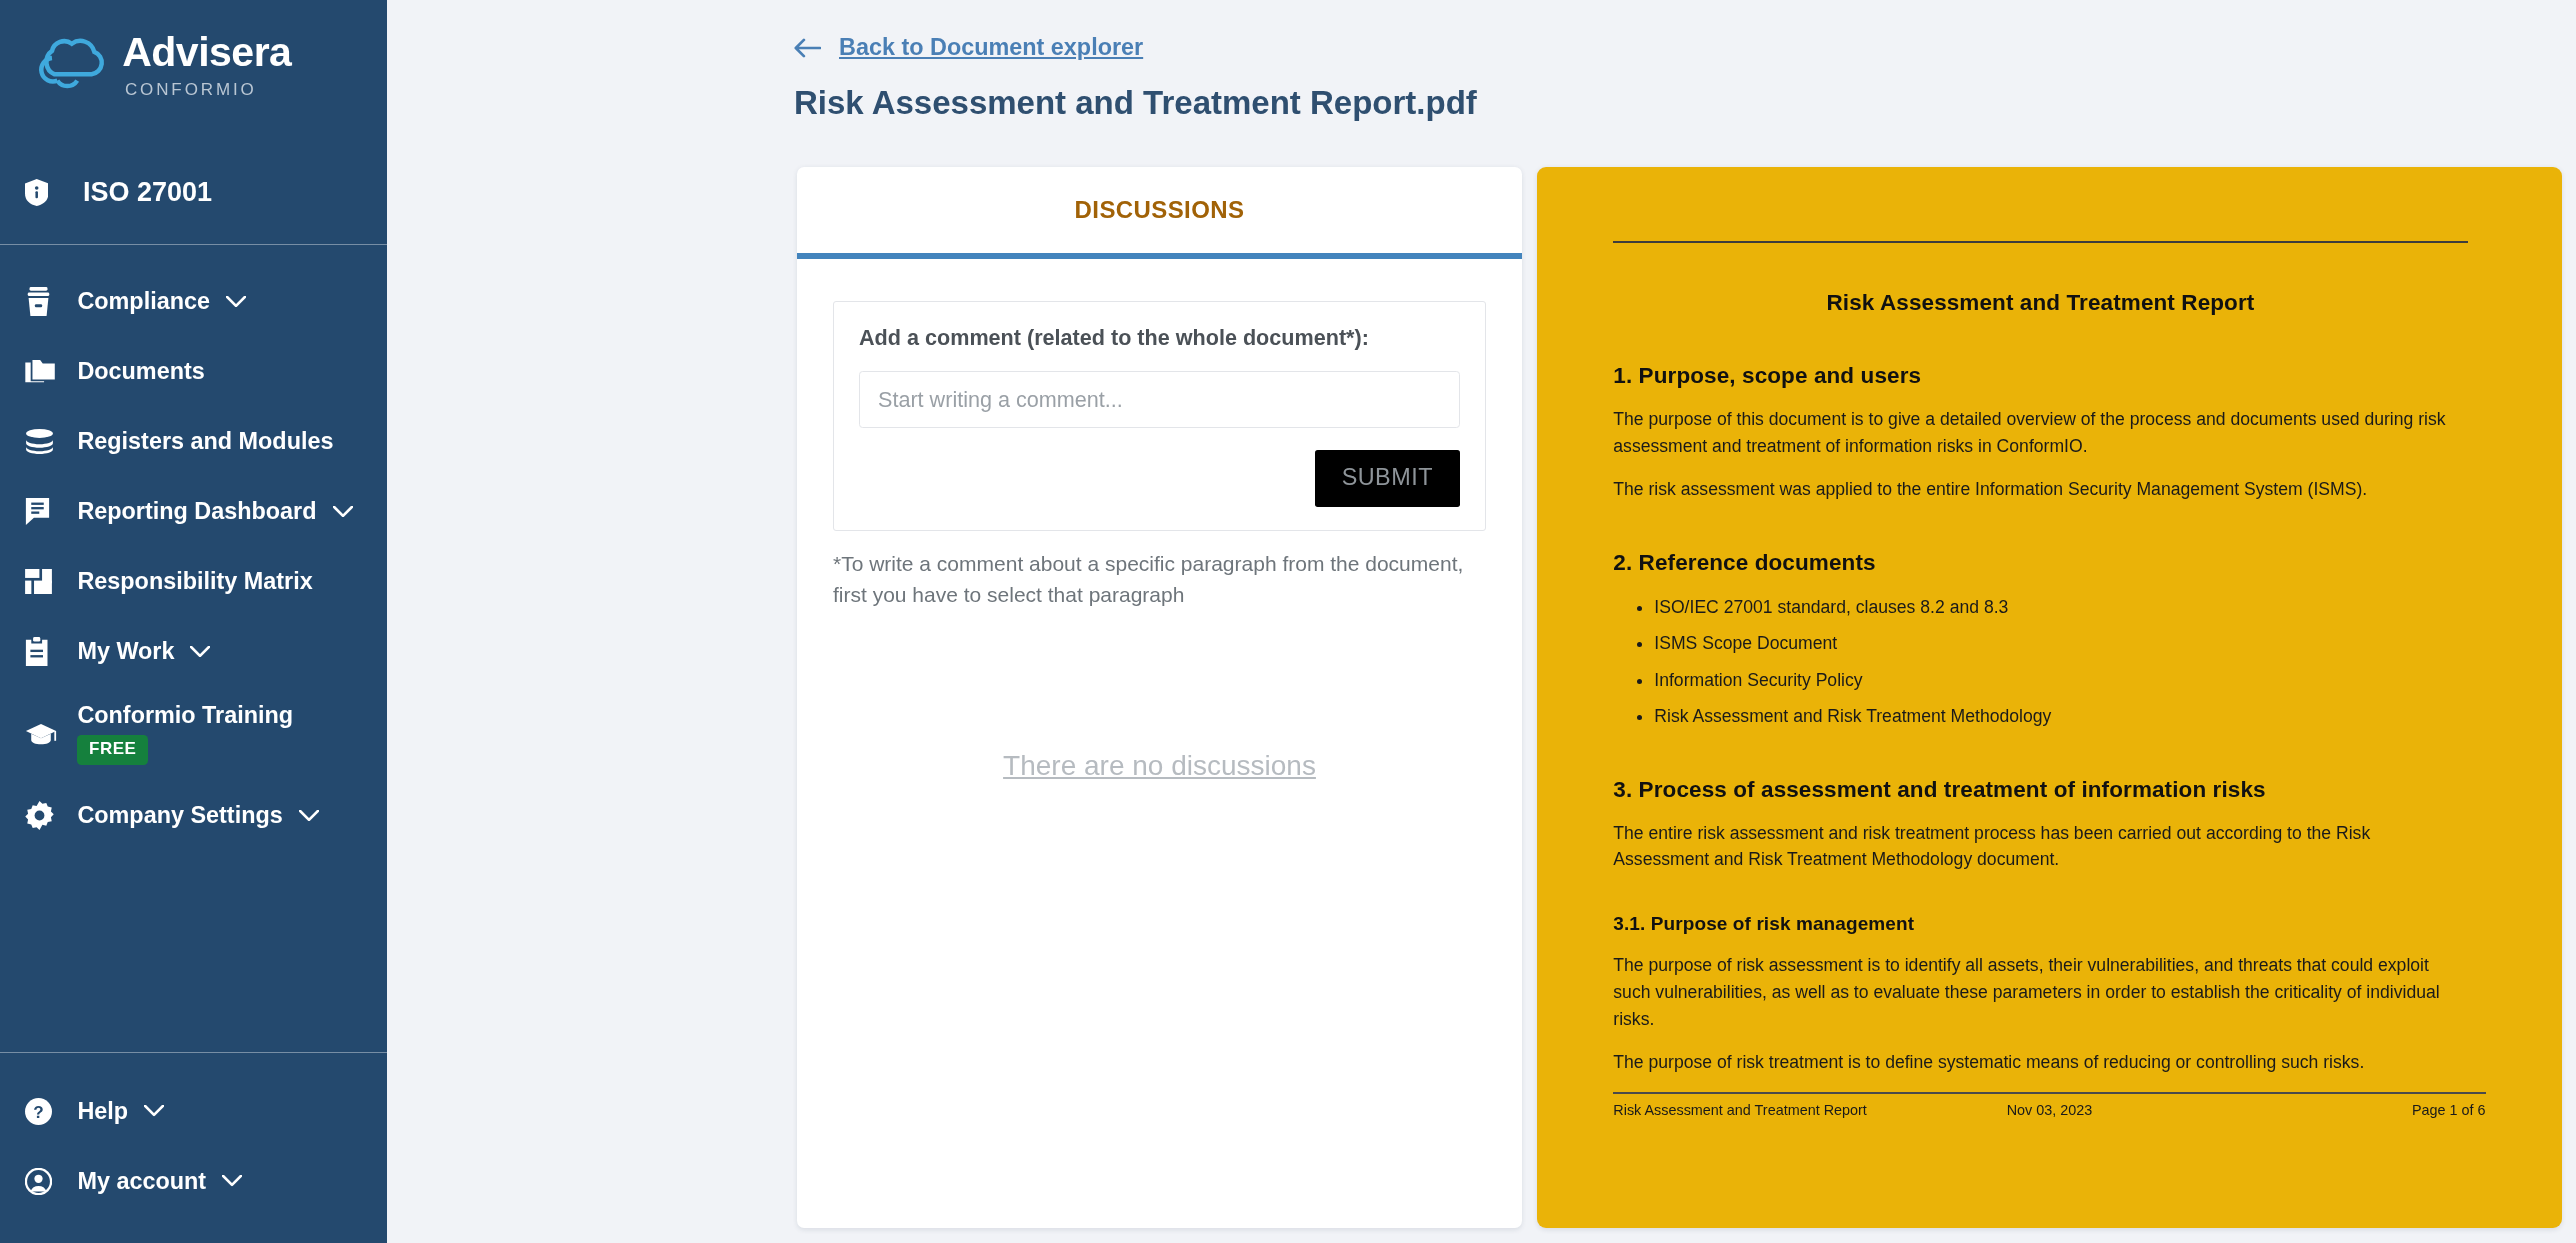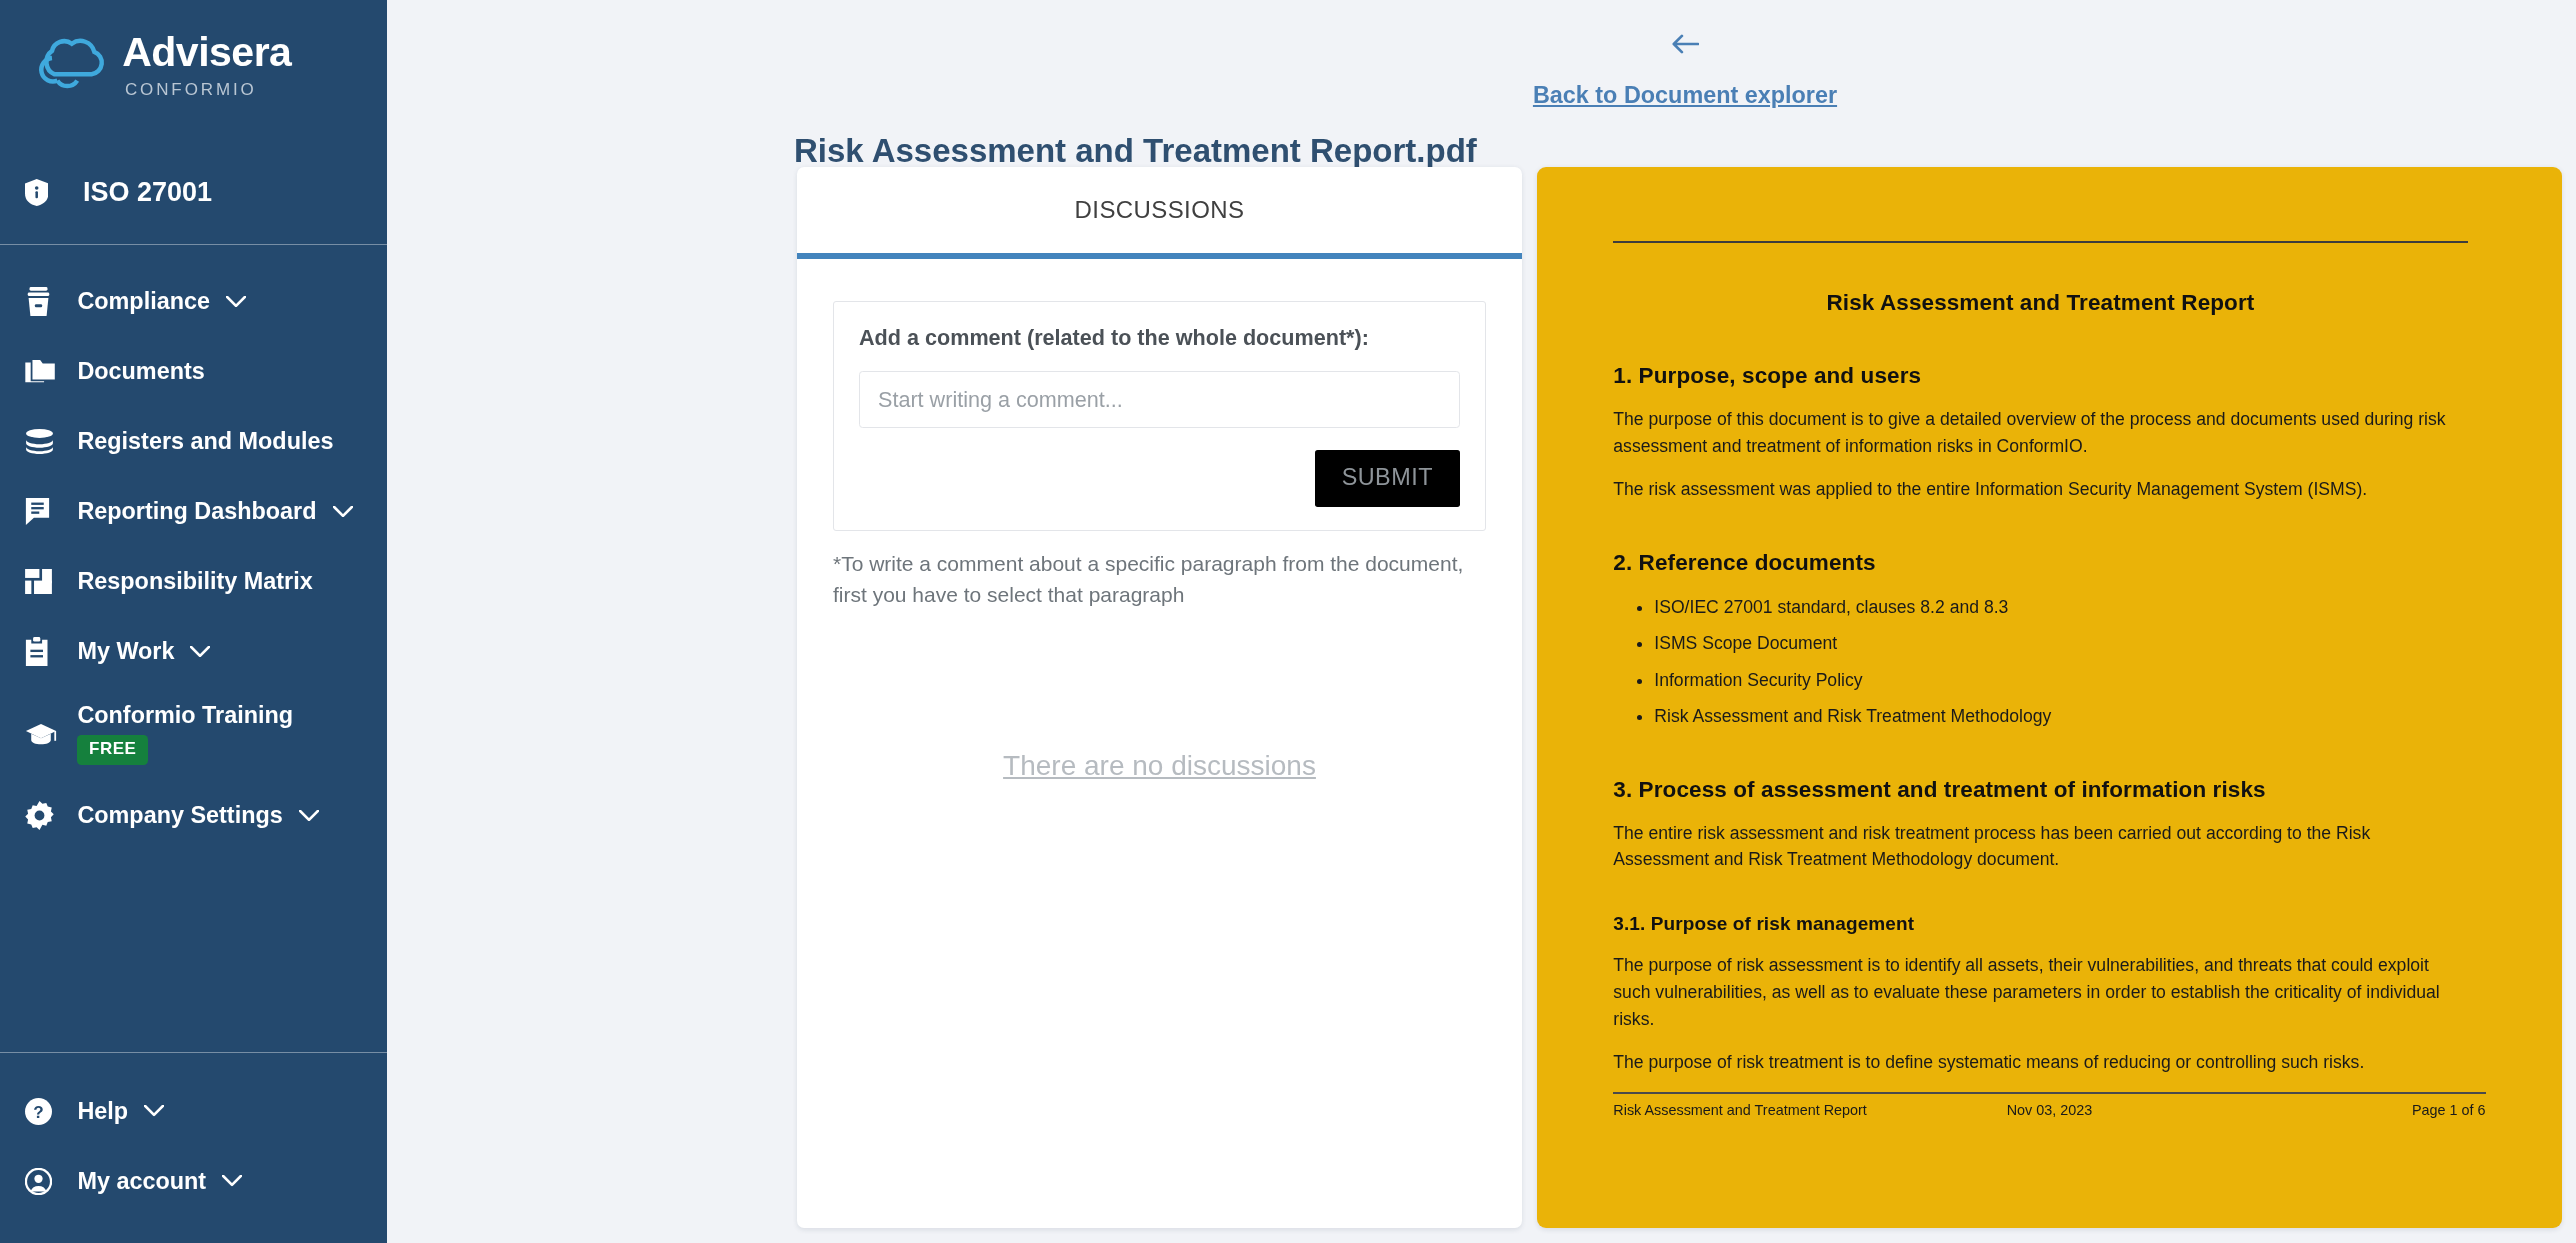--- a/index.html
+++ b/index.html
@@ -62,21 +62,21 @@
   .badge {
     display: inline-block; background: #15803d; color: #fff;
     font-size: 17px; font-weight: bold; letter-spacing: 0.5px;
     padding: 4.5px 11.7px 5.4px; border-radius: 4.5px; width: max-content;
   }
   .sidebar-bottom { padding: 23.4px 0 27px; }
 
   
   .main { flex: 1 1 auto; position: relative; height: 1243px; background: #f1f3f7; }
   .header { padding: 34px 0 0 407px; }
-  .back-link-row { display: flex; align-items: center; gap: 28px; flex-direction: column; }
+  .back-link-row { display: flex; align-items: center; gap: 18px; }
   .back-arrow { display: inline-flex; align-items: center; }
   .back-link {
     font-size: 23.4px; font-weight: bold; color: #4a7fb5;
     text-decoration: underline; cursor: pointer; white-space: nowrap;
   }
   .doc-title {
     font-size: 33px; color: #2f4f70; margin-top: 23.4px; white-space: nowrap;
   }
 
   .panels {
@@ -90,21 +90,21 @@
     width: 725px; flex: 0 0 725px;
     background: #ffffff; border-radius: 7.2px;
     box-shadow: 0 1.8px 5.4px rgba(20,40,70,0.10);
     display: flex; flex-direction: column; overflow: hidden;
   }
   .disc-tabbar {
     height: 92px; display: flex; align-items: center; justify-content: center;
     border-bottom: 6.3px solid #4384bd;
   }
   .disc-tab {
-    font-size: 24px; font-weight: normal; color: #404040;
+    font-size: 24px; font-weight: bold; color: #a16207;
     letter-spacing: 0.4px; cursor: pointer;
   }
   .disc-body { padding: 42px 36px 0; flex: 1 1 auto; }
   .comment-card {
     border: 0.9px solid #e3e5e9; border-radius: 3px;
     padding: 23.4px 25px 23.4px;
   }
   .comment-label {
     font-size: 21.6px; font-weight: bold; color: #4b5157; white-space: nowrap;
   }

